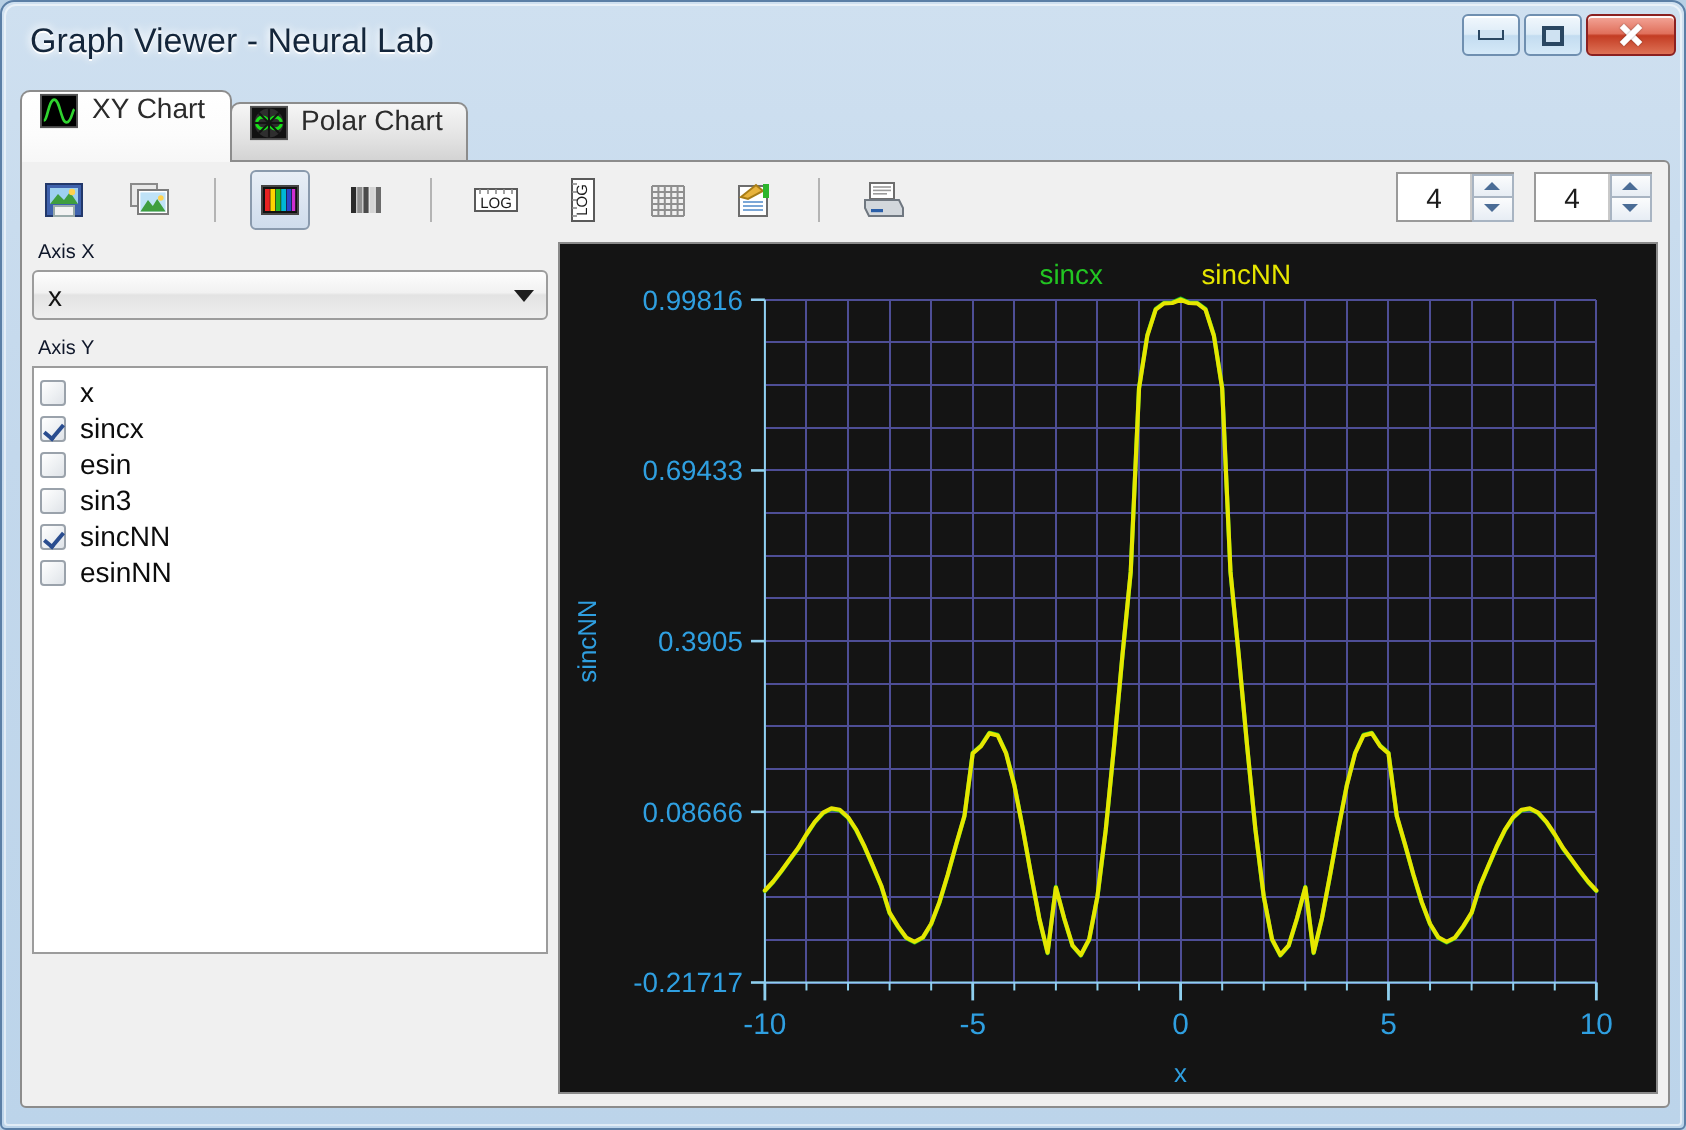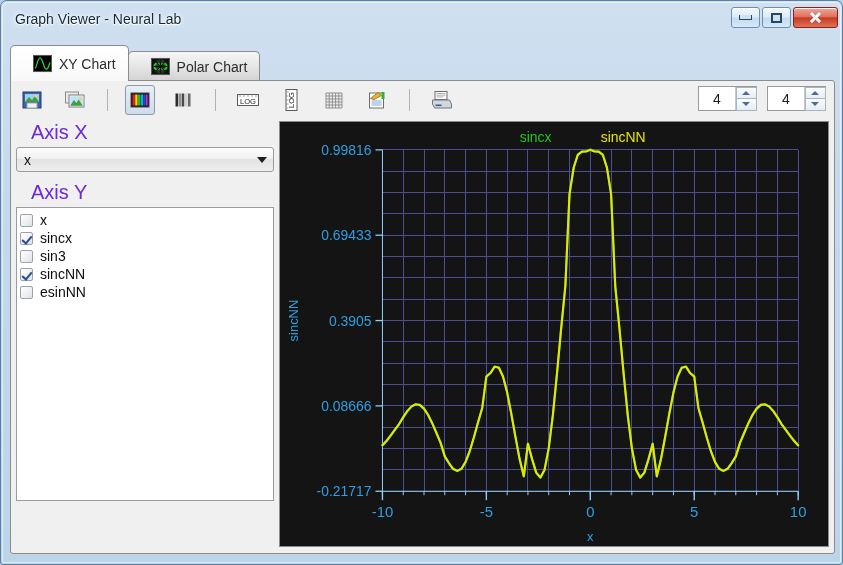--- a/index.html
+++ b/index.html
@@ -20,21 +20,21 @@
     position:absolute;left:1px;top:1px;right:1px;bottom:1px;
     border:1px solid rgba(255,255,255,.55);
     border-radius:6px 6px 2px 2px;pointer-events:none;
   }
   
   .titlebar{
     position:absolute;left:0;top:0;width:843px;height:38px;
   }
   .title-text{
     position:absolute;left:14px;top:10px;
-    font-size:14px;color:#14263b;
+    font-size:17px;color:#14263b;
     text-shadow:0 0 4px #ffffff,0 0 6px #ffffff,0 1px 0 #ffffff;
     white-space:nowrap;
   }
   .wbtns{position:absolute;right:6px;top:6px;display:flex;gap:2px;}
   .wbtn{
     width:29px;height:21px;box-sizing:border-box;
     border:1px solid #6f8fb0;border-radius:3px;
     background:linear-gradient(to bottom,#f2f8fd 0%,#dcebf7 48%,#c3dcf0 52%,#d5e9f8 100%);
     display:flex;align-items:center;justify-content:center;
     box-shadow:inset 0 1px 0 rgba(255,255,255,.9);
@@ -53,22 +53,22 @@
     content:"";position:absolute;left:0;top:5px;width:13px;height:3px;
     background:#ffffff;box-shadow:0 0 1px rgba(0,0,0,.4);
   }
   .glyph-close:before{transform:rotate(45deg);}
   .glyph-close:after{transform:rotate(-45deg);}
 
   
   .tabstrip{position:absolute;left:9px;top:44px;height:36px;display:flex;align-items:flex-end;}
   .tab{
     height:30px;box-sizing:border-box;
-    display:flex;align-items:center;gap:7px;
-    padding:0 12px 0 22px;
+    display:flex;gap:7px;
+    padding:0 12px 0 9px;
     border:1px solid #8c8c8c;border-bottom:none;
     border-radius:5px 5px 0 0;
     font-size:14px;color:#2b2b2b;
     background:linear-gradient(to bottom,#f6f6f6 0%,#e4e4e4 55%,#d2d2d2 100%);
     margin-right:-1px;
   }
   .tab.active{
     height:36px;
     background:linear-gradient(to bottom,#ffffff 0%,#fcfcfc 60%,#f7f7f7 100%);
     border-color:#8c8c8c;
@@ -107,21 +107,21 @@
   .spin-b{
     flex:1;display:flex;align-items:center;justify-content:center;
     background:linear-gradient(to bottom,#fbfcfd,#e7edf4);
     border:1px solid #a8b4c2;margin:-0.5px;box-sizing:border-box;
   }
   .arrow-up{width:0;height:0;border-left:4px solid transparent;border-right:4px solid transparent;border-bottom:4px solid #4a6c96;}
   .arrow-dn{width:0;height:0;border-left:4px solid transparent;border-right:4px solid transparent;border-top:4px solid #4a6c96;}
 
   
   .leftpane{position:absolute;left:5px;top:40px;width:258px;bottom:6px;}
-  .lbl{font-size:20px;color:#6d28d9;margin:0 0 3px 15px;}
+  .lbl{font-size:10px;color:#0f172a;margin:0 0 3px 3px;}
   .combo{
     height:25px;box-sizing:border-box;
     border:1px solid #9c9c9c;border-radius:3px;
     background:linear-gradient(to bottom,#fdfdfd 0%,#f1f1f1 45%,#e3e3e3 50%,#eeeeee 100%);
     display:flex;align-items:center;justify-content:space-between;
     padding:0 6px 0 7px;font-size:14px;color:#121212;
     margin-bottom:9px;
   }
   .caret{width:0;height:0;border-left:5px solid transparent;border-right:5px solid transparent;border-top:6px solid #1d1d1d;}
   .listbox{
@@ -358,20 +358,24 @@
 
       <div class="lbl">Axis Y</div>
       <div class="listbox">
         <div class="litem">
           <span class="cbx"></span>
           <span>x</span>
         </div>
         <div class="litem">
           <span class="cbx on"></span>
           <span>sincx</span>
+        </div>
+        <div class="litem">
+          <span class="cbx"></span>
+          <span>esin</span>
         </div>
         <div class="litem">
           <span class="cbx"></span>
           <span>sin3</span>
         </div>
         <div class="litem">
           <span class="cbx on"></span>
           <span>sincNN</span>
         </div>
         <div class="litem">

